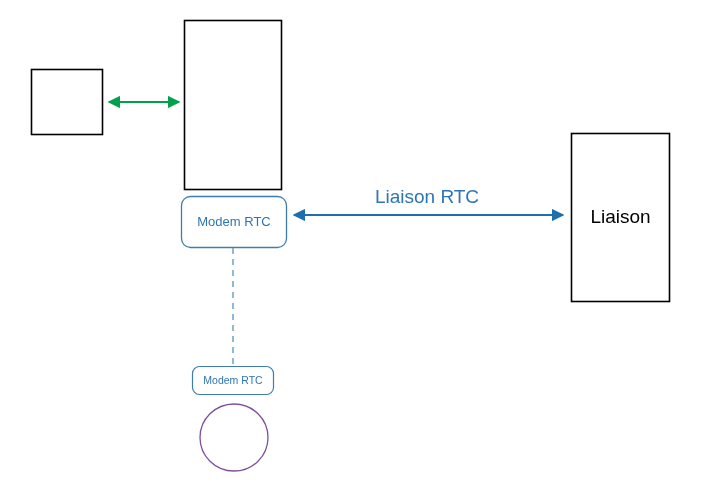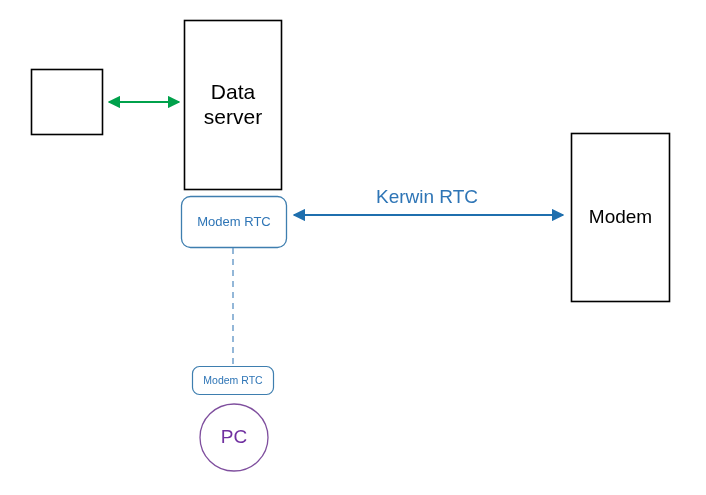--- a/index.html
+++ b/index.html
@@ -113,27 +113,24 @@
     <ellipse cx="234" cy="437.5" rx="34" ry="33.5" fill="#ffffff" stroke="#7F4F9E" stroke-width="1.3"></ellipse>
 
     <line x1="109" y1="102" x2="179" y2="102" stroke="#00A14B" stroke-width="1.8" marker-start="url(#arrow-green-start)" marker-end="url(#arrow-green-end)"></line>
 
     <line x1="294" y1="215" x2="563" y2="215" stroke="#1F6FAE" stroke-width="1.8" marker-start="url(#arrow-blue-start)" marker-end="url(#arrow-blue-end)"></line>
 
     <line x1="233" y1="248" x2="233" y2="366" stroke="#6699C8" stroke-width="1.4" stroke-dasharray="6 5"></line>
   </svg>
 
 
-  <div class="node-label" id="label-data-server">Data
-server</div>
 
   <div class="node-label" id="label-modem-rtc-top">Modem RTC</div>
 
-  <div class="node-label" id="label-kerwin">Modem</div>
+  <div class="node-label" id="label-kerwin">Liaison</div>
 
   <div class="node-label" id="label-modem-rtc-bottom">Modem RTC</div>
 
-  <div class="node-label" id="label-pc">PC</div>
 
 
-  <div class="edge-label" id="label-liaison-rtc">Kerwin RTC</div>
+  <div class="edge-label" id="label-liaison-rtc">Liaison RTC</div>
 
 </div>
 
 </body></html>

